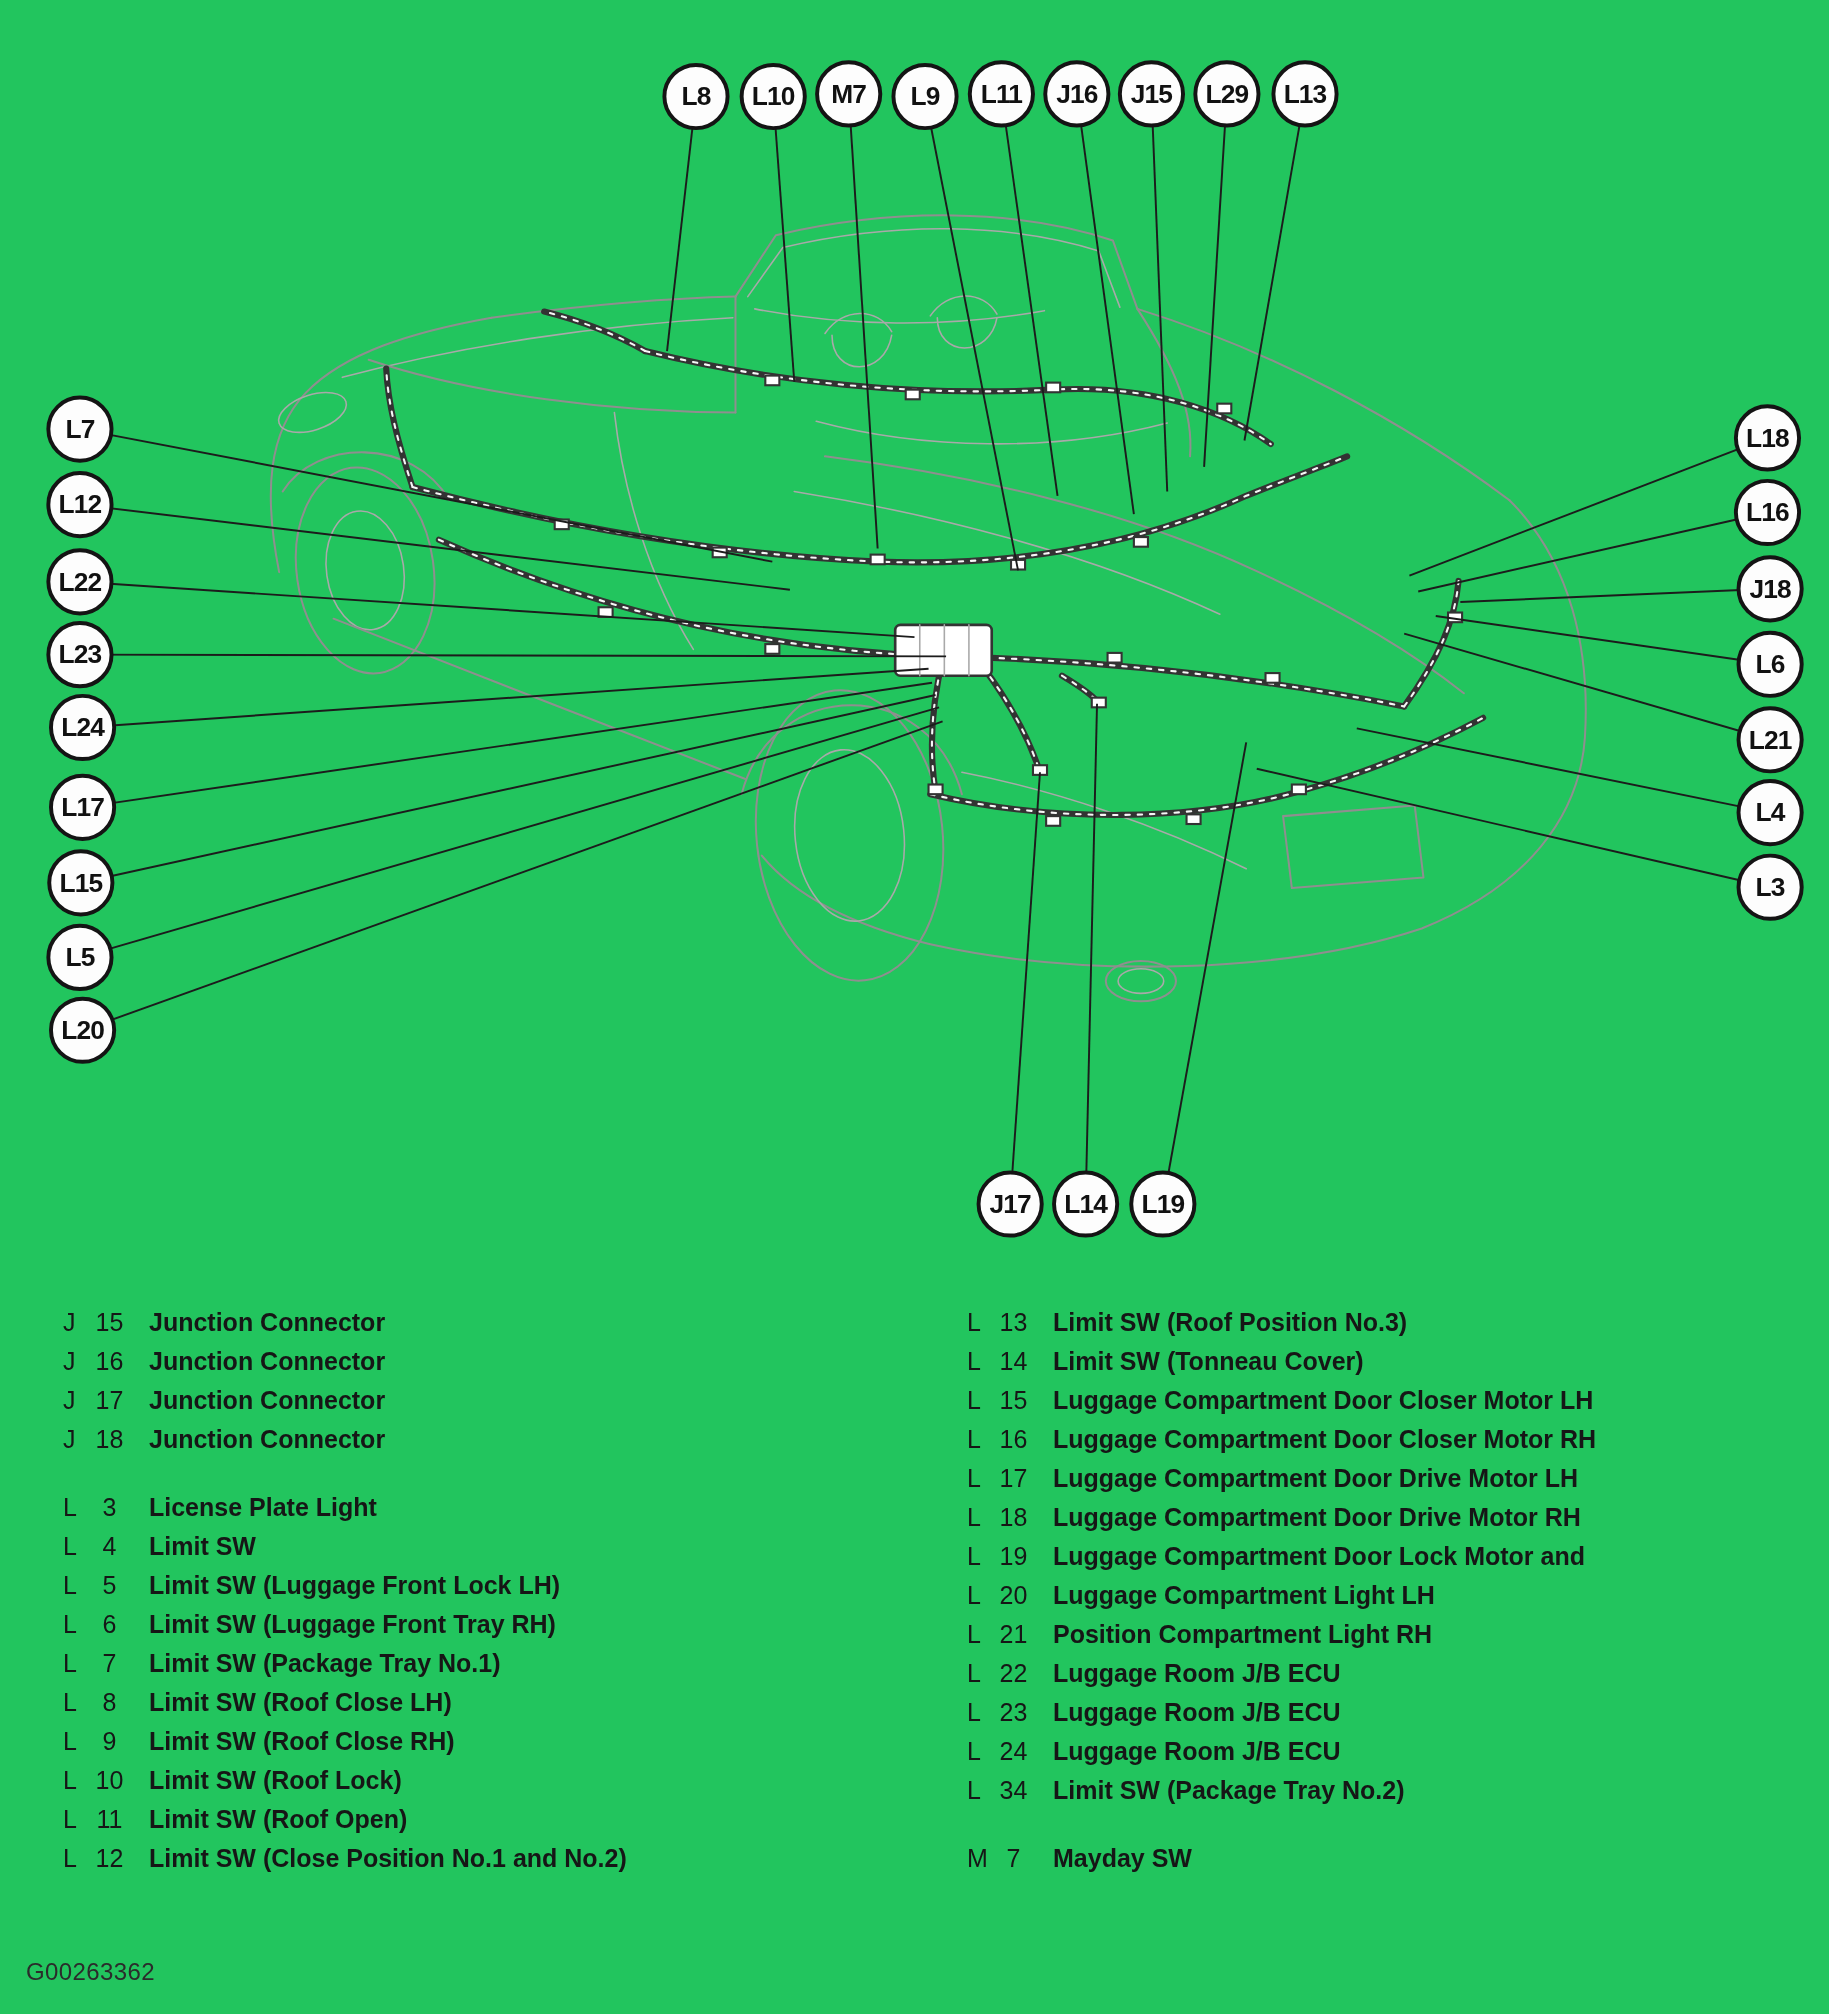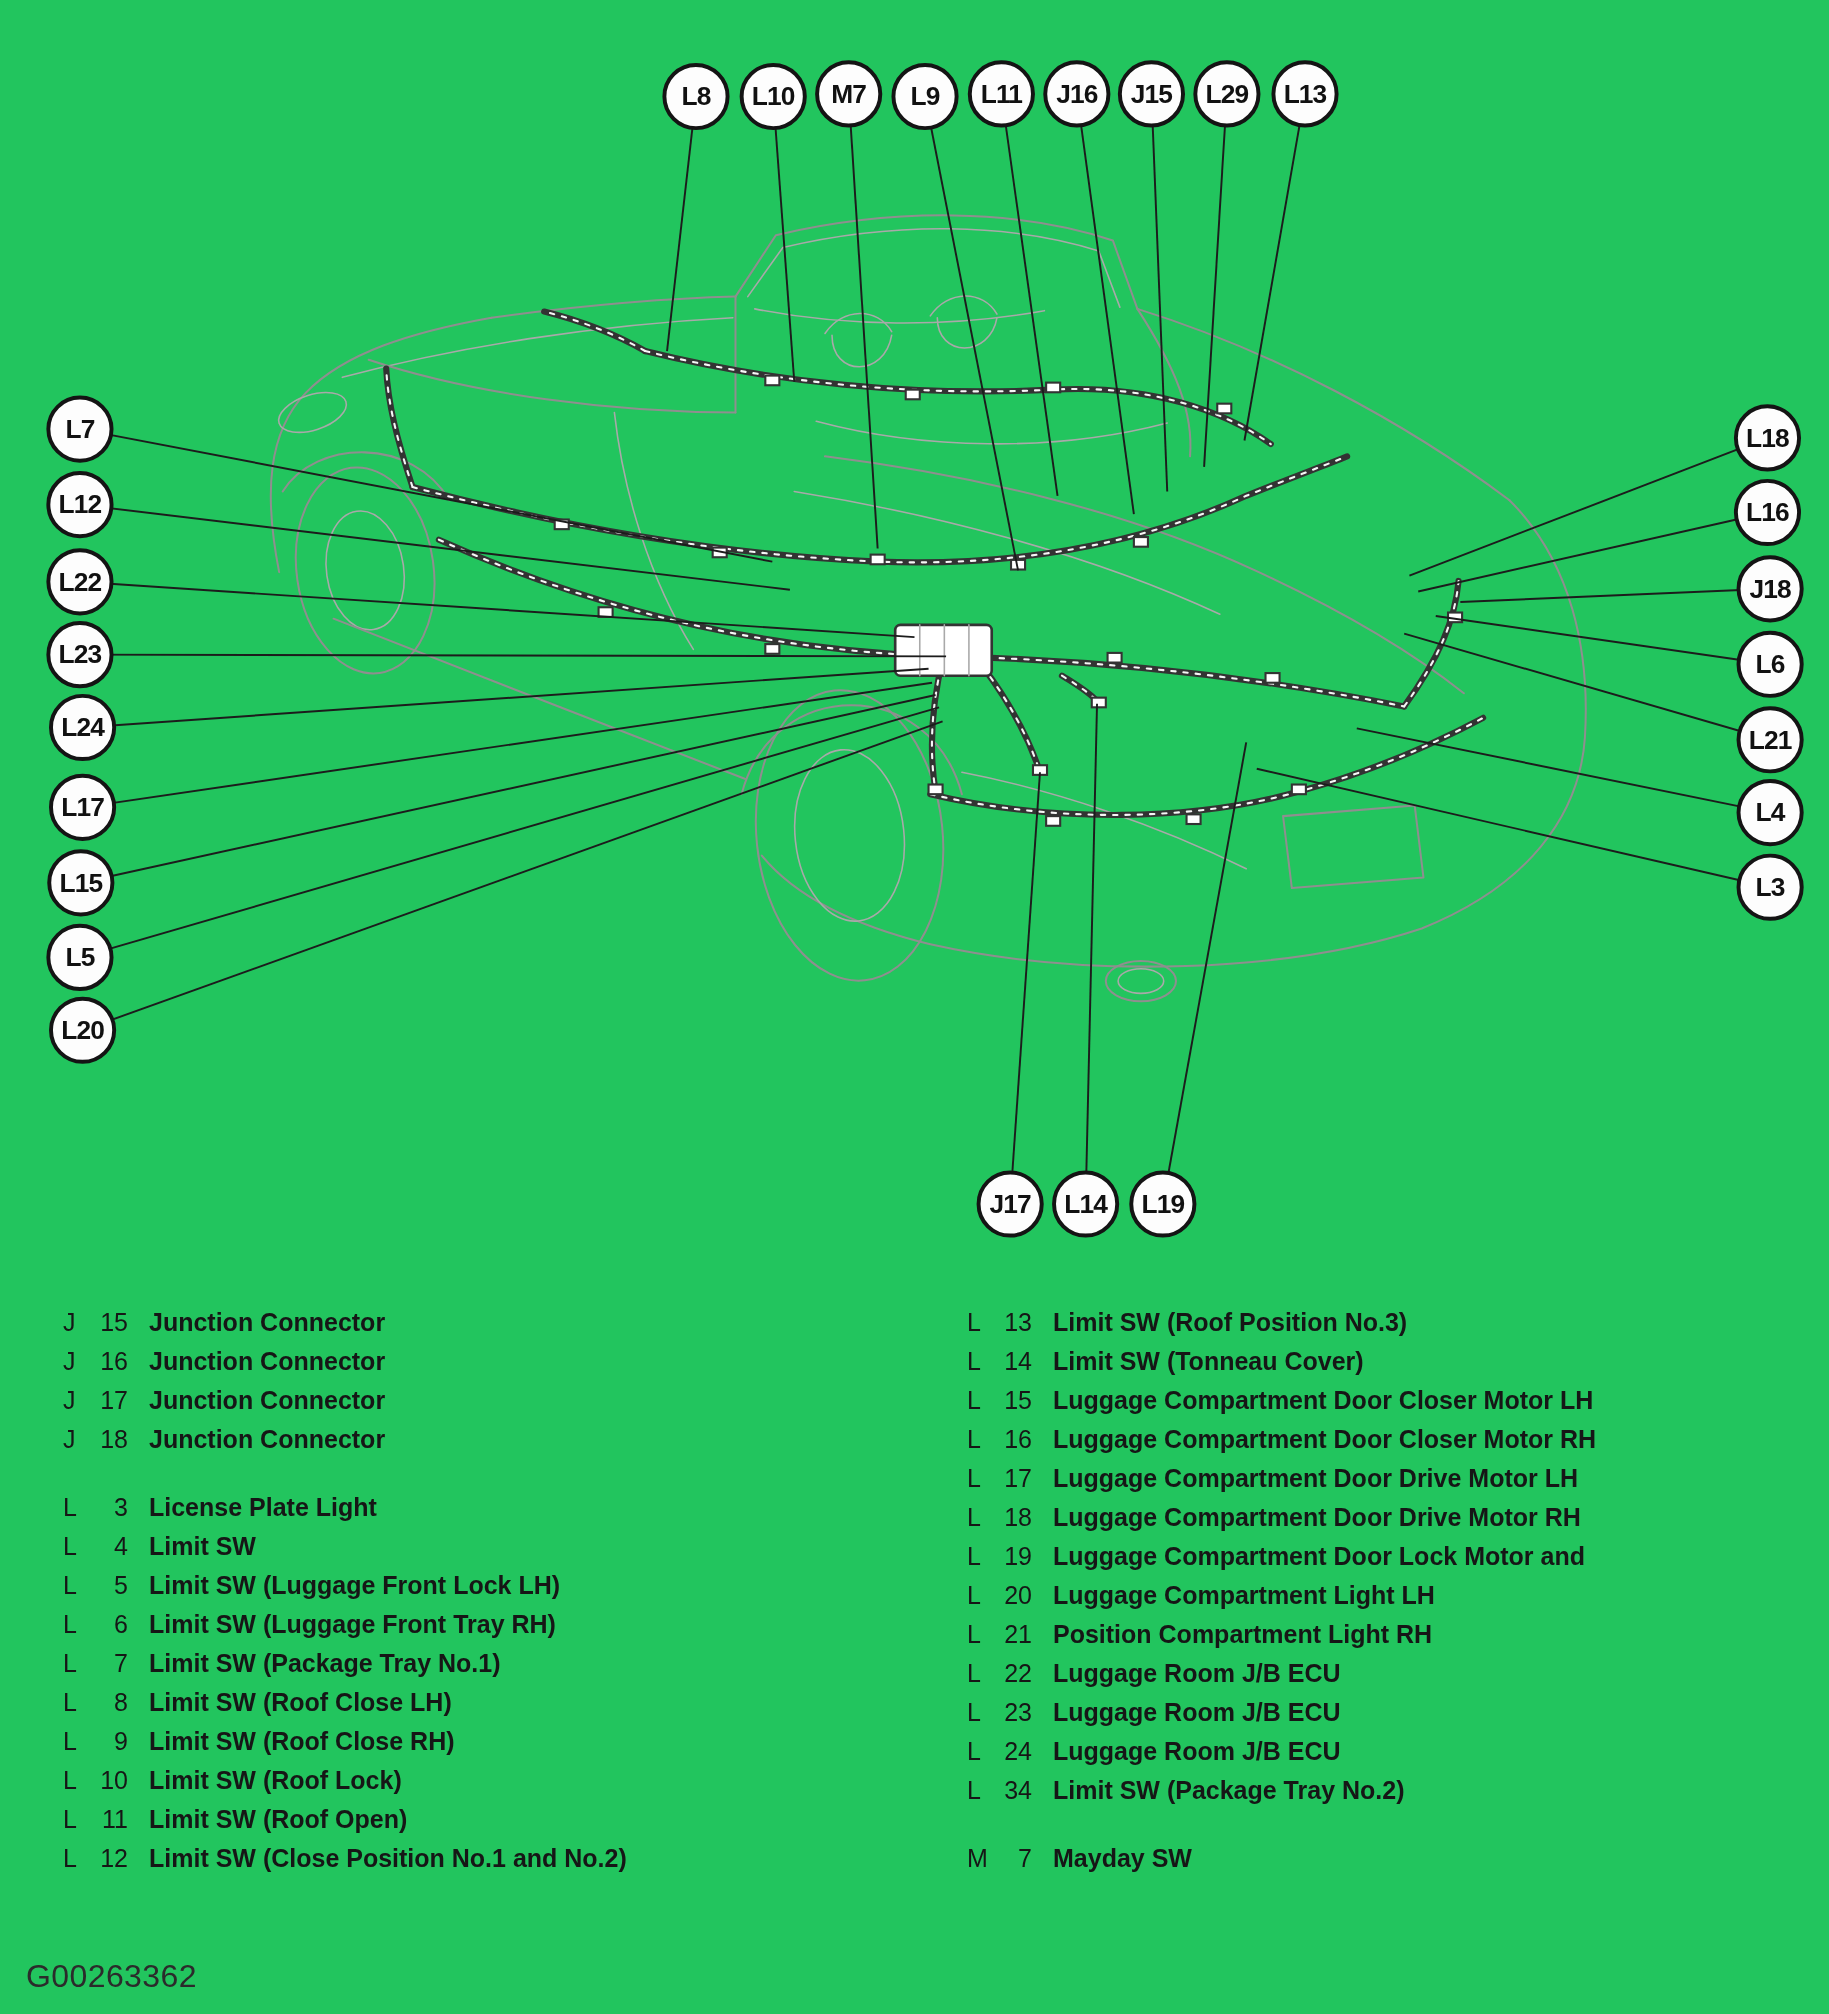--- a/index.html
+++ b/index.html
@@ -32,28 +32,28 @@
     font-family:"Liberation Sans", sans-serif; letter-spacing:-1px;
   }
 
   
   .legend { position:absolute; top:1308px; left:0; width:1829px; height:667px; }
   .lcol { position:absolute; top:0; }
   #legend-left  { left:63px; }
   #legend-right { left:967px; }
   .lrow { display:flex; align-items:baseline; height:39px; font-size:25px; color:#161616; }
   .cl { width:28px; flex:none; }
-  .cn { width:37px; flex:none; text-align:right; margin-right:21px; }
+  .cn { width:37px; flex:none; text-align:center; margin-right:21px; }
   .cd { white-space:nowrap;font-weight:bold; }
   .cont .cd { padding-left:21px; }
   .lspacer { height:29px; }
 
   .figure-id {
     position:absolute; left:26px; top:1958px;
-    font-size:32px; color:#2b2b2b; letter-spacing:0.4px;
+    font-size:24px; color:#2b2b2b; letter-spacing:0.4px;
   }
 </style>
 </head>
 <body>
 
 <div class="page">
 
   <svg class="diagram" viewBox="0 0 2084 1470">
     <defs>
       <path id="h1" d="M 735,400 C 880,436 1040,452 1200,444 C 1310,438 1395,468 1448,506"></path>

